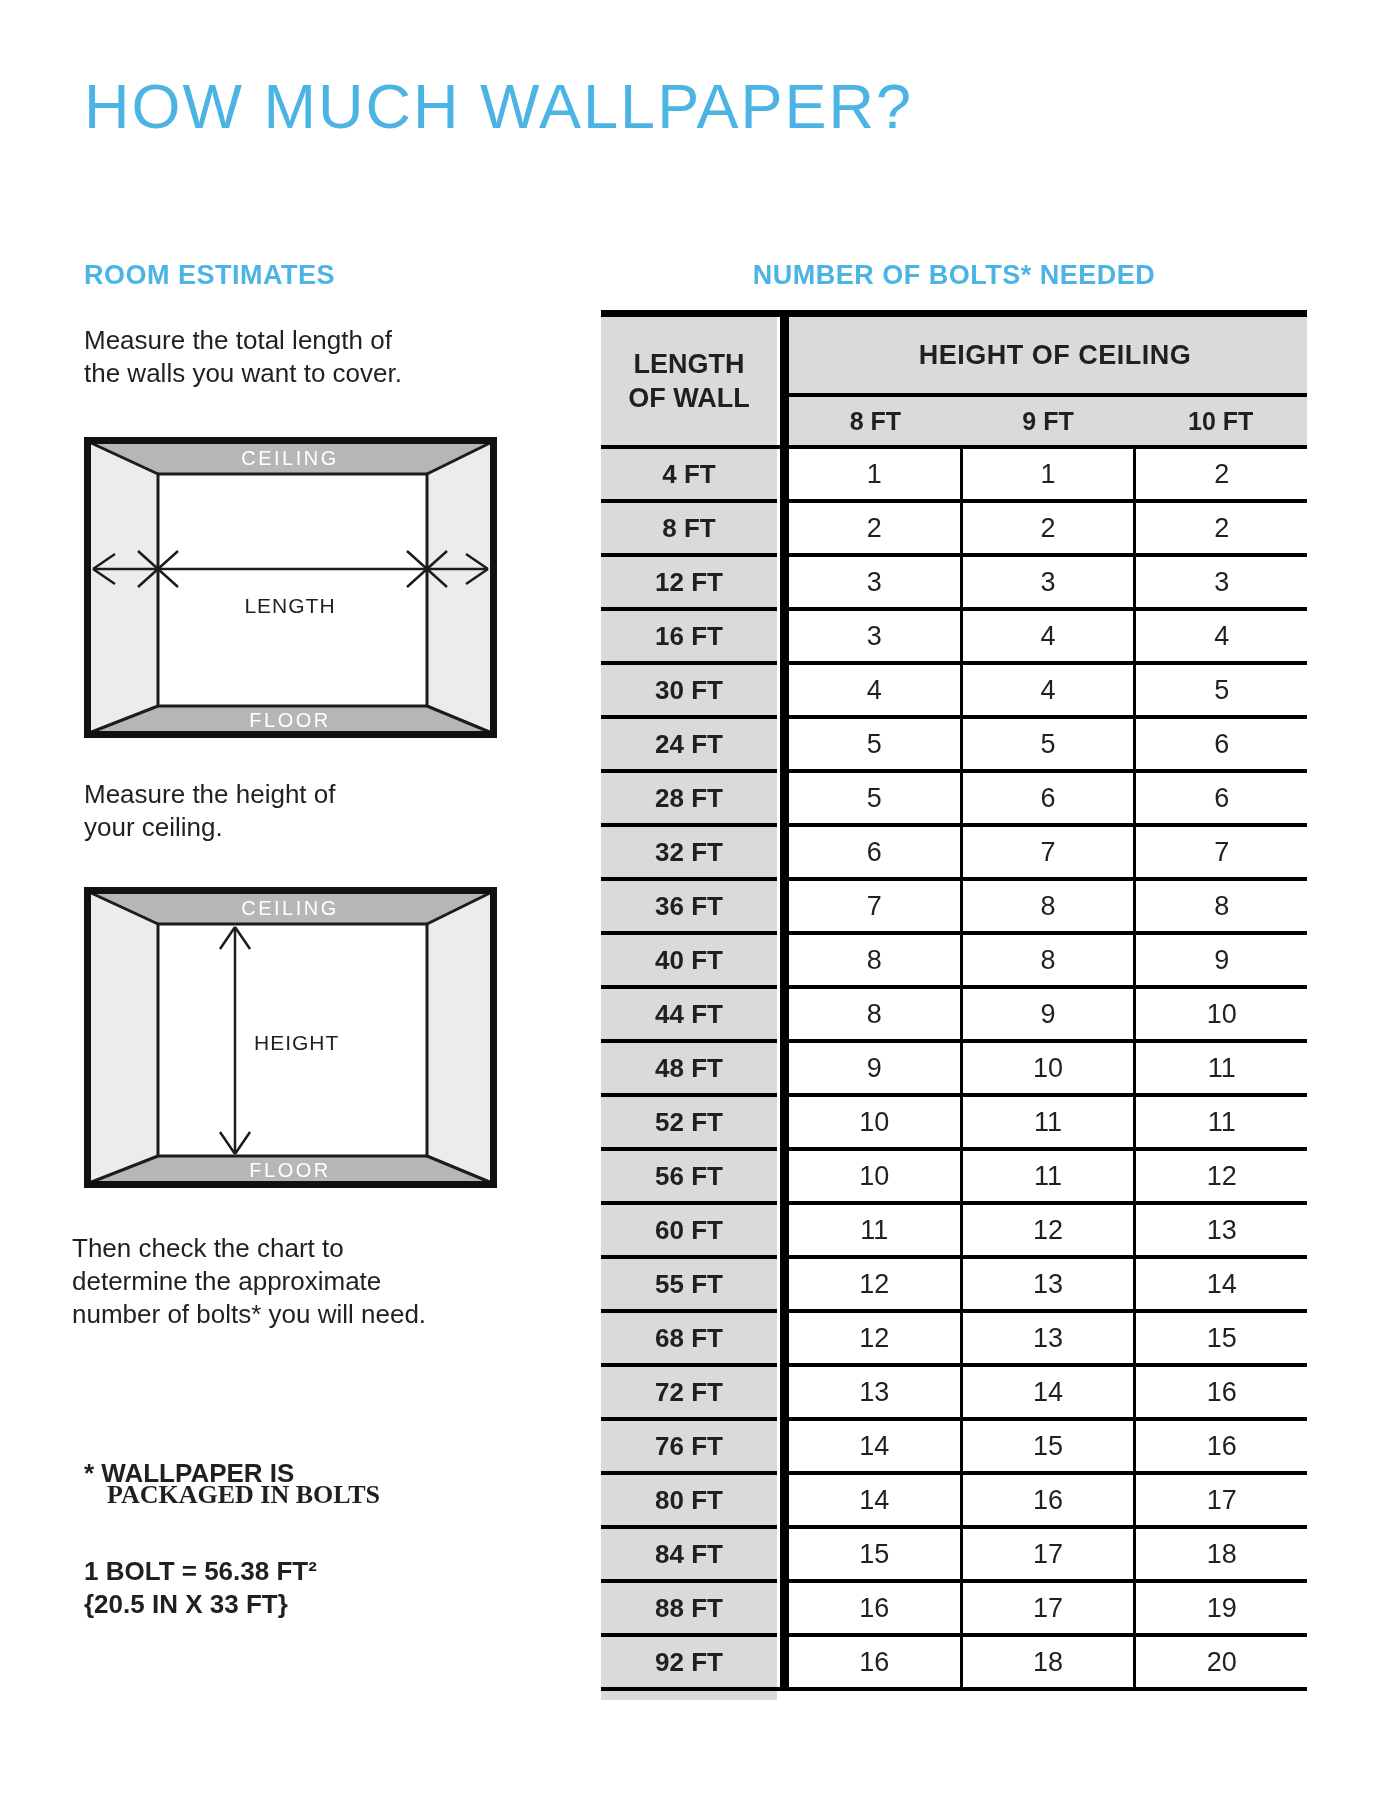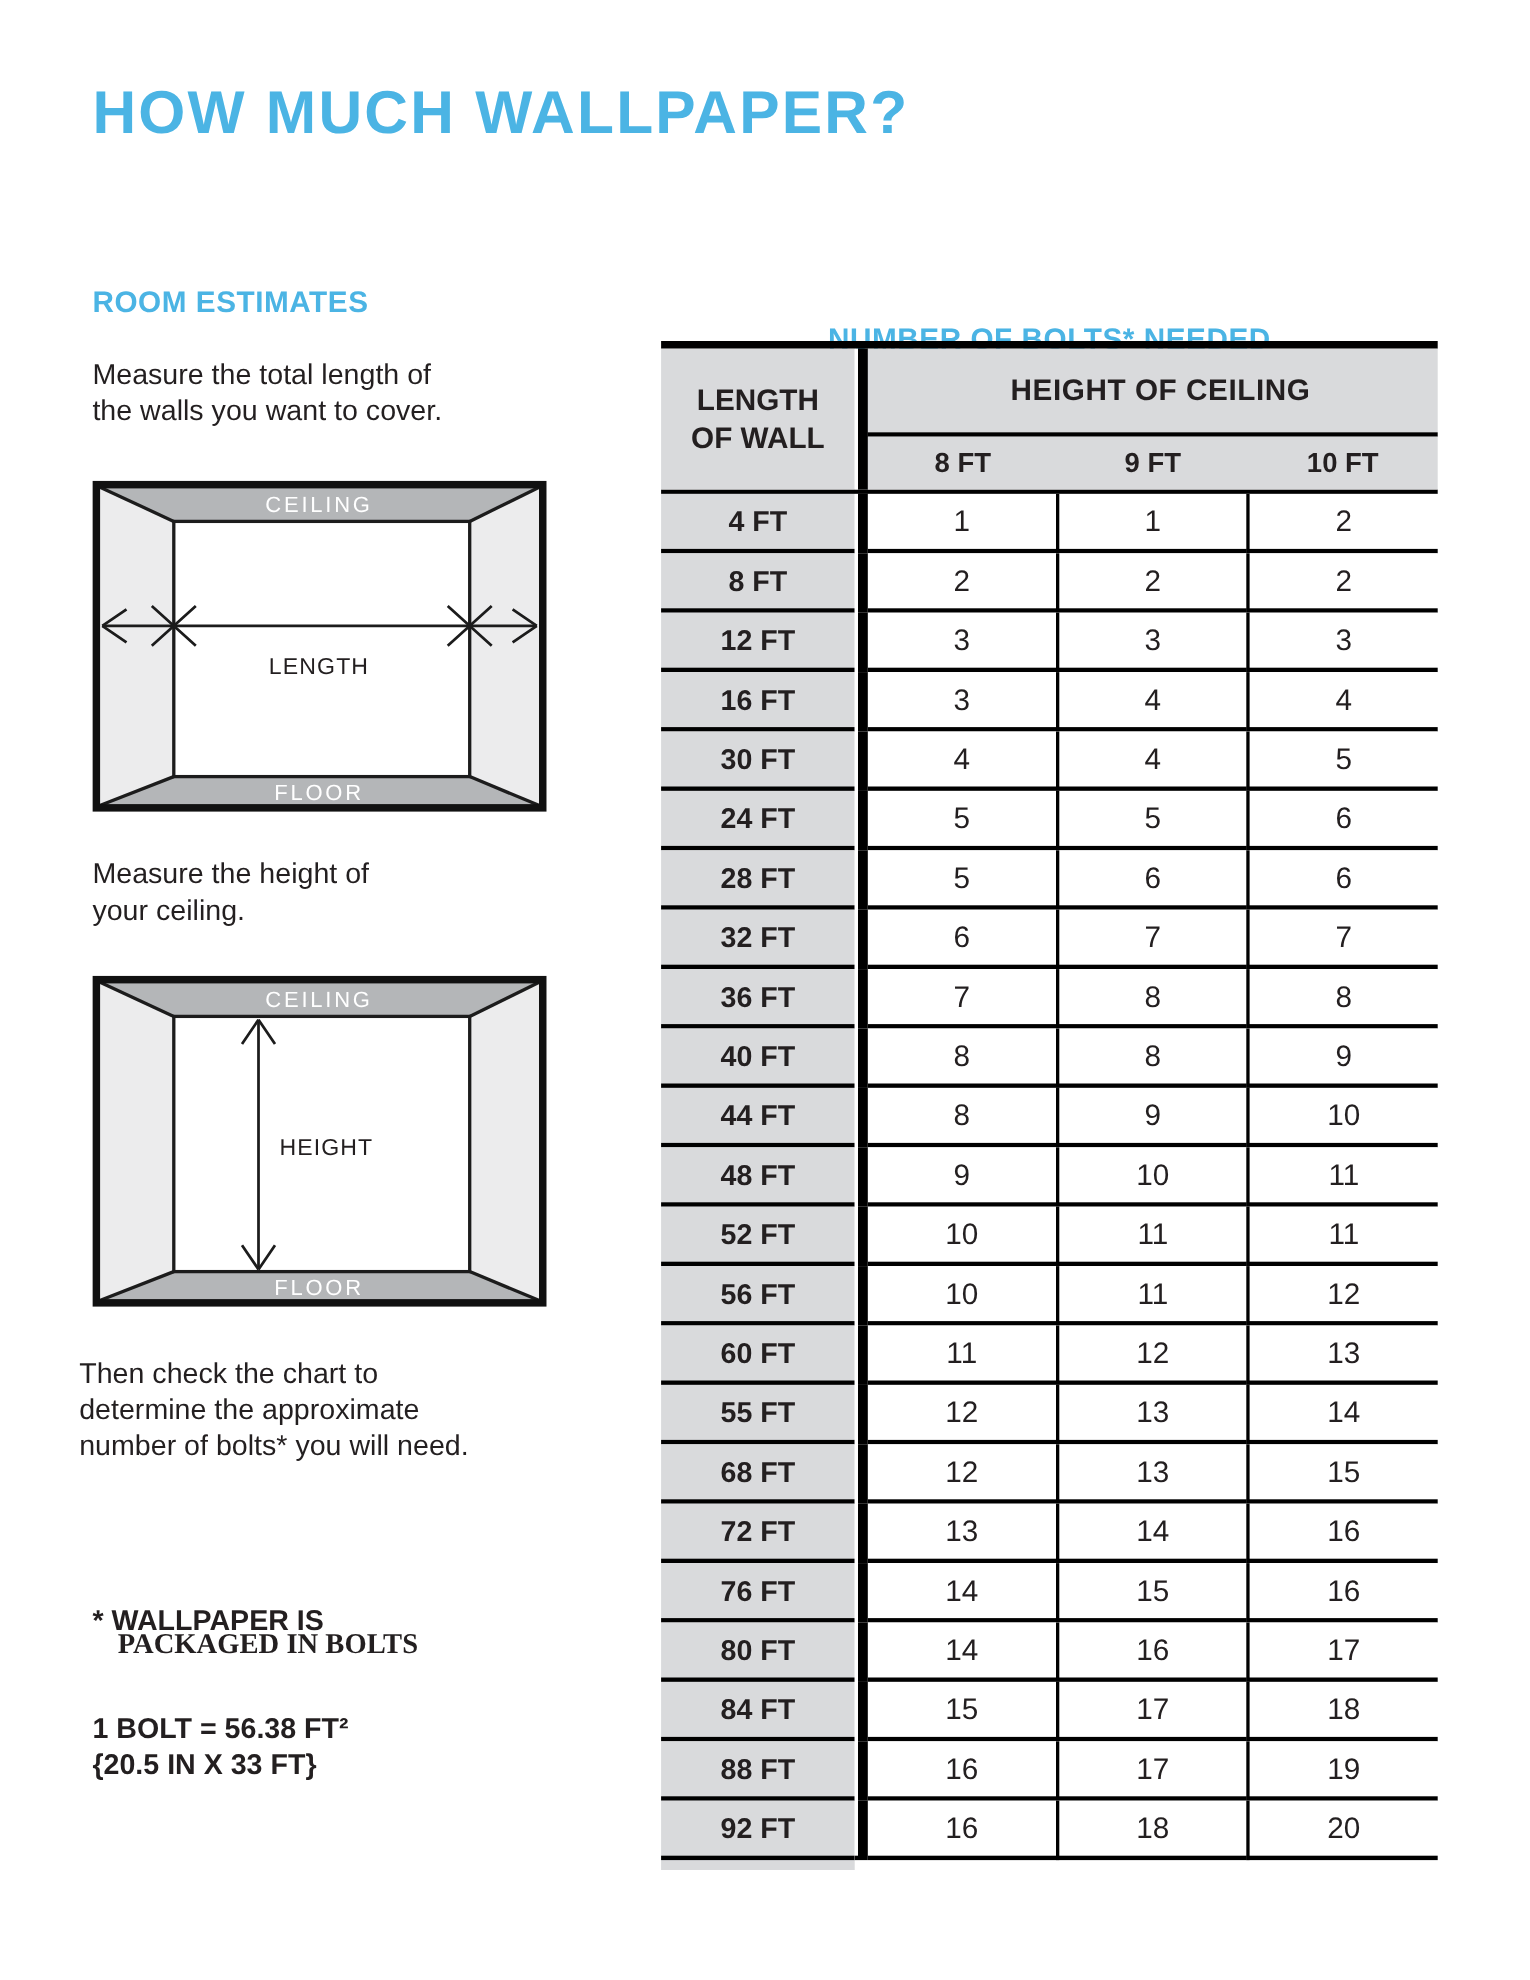--- a/index.html
+++ b/index.html
@@ -7,25 +7,25 @@
   }
   * { box-sizing:border-box; }
   html,body { margin:0; padding:0; }
   body {
     width:1391px; height:1800px; position:relative; background:#ffffff;
     font-family:"Liberation Sans","DejaVu Sans",sans-serif; color:var(--ink);
     overflow:hidden;
   }
   .abs { position:absolute; }
 
-  #title { left:84px; top:70px; font-size:55px; font-weight:bold; letter-spacing:2px; color:var(--accent); white-space:nowrap; }
+  #title { left:84px; top:70px; font-size:63px; font-weight:normal; letter-spacing:2px; color:var(--accent); white-space:nowrap; }
 
   .section-heading { font-size:27px; font-weight:bold; letter-spacing:0.5px; color:var(--accent); white-space:nowrap; }
   #room-heading { left:84px; top:260px; }
-  #bolts-heading { left:601px; top:260px; width:706px; text-align:center;margin-top:33px; }
+  #bolts-heading { left:601px; top:260px; width:706px; text-align:center; }
 
   .para { font-size:26px; line-height:33px; white-space:pre-line; color:var(--ink); }
   #step1 { left:84px; top:324px; }
   #step2 { left:84px; top:778px; }
   #step3 { left:72px; top:1232px; }
 
   #diagram1 { left:84px; top:437px; }
   #diagram2 { left:84px; top:887px; }
 
   .footnote { font-size:26px; font-weight:bold; line-height:33px; white-space:nowrap;margin-top:20px; }

